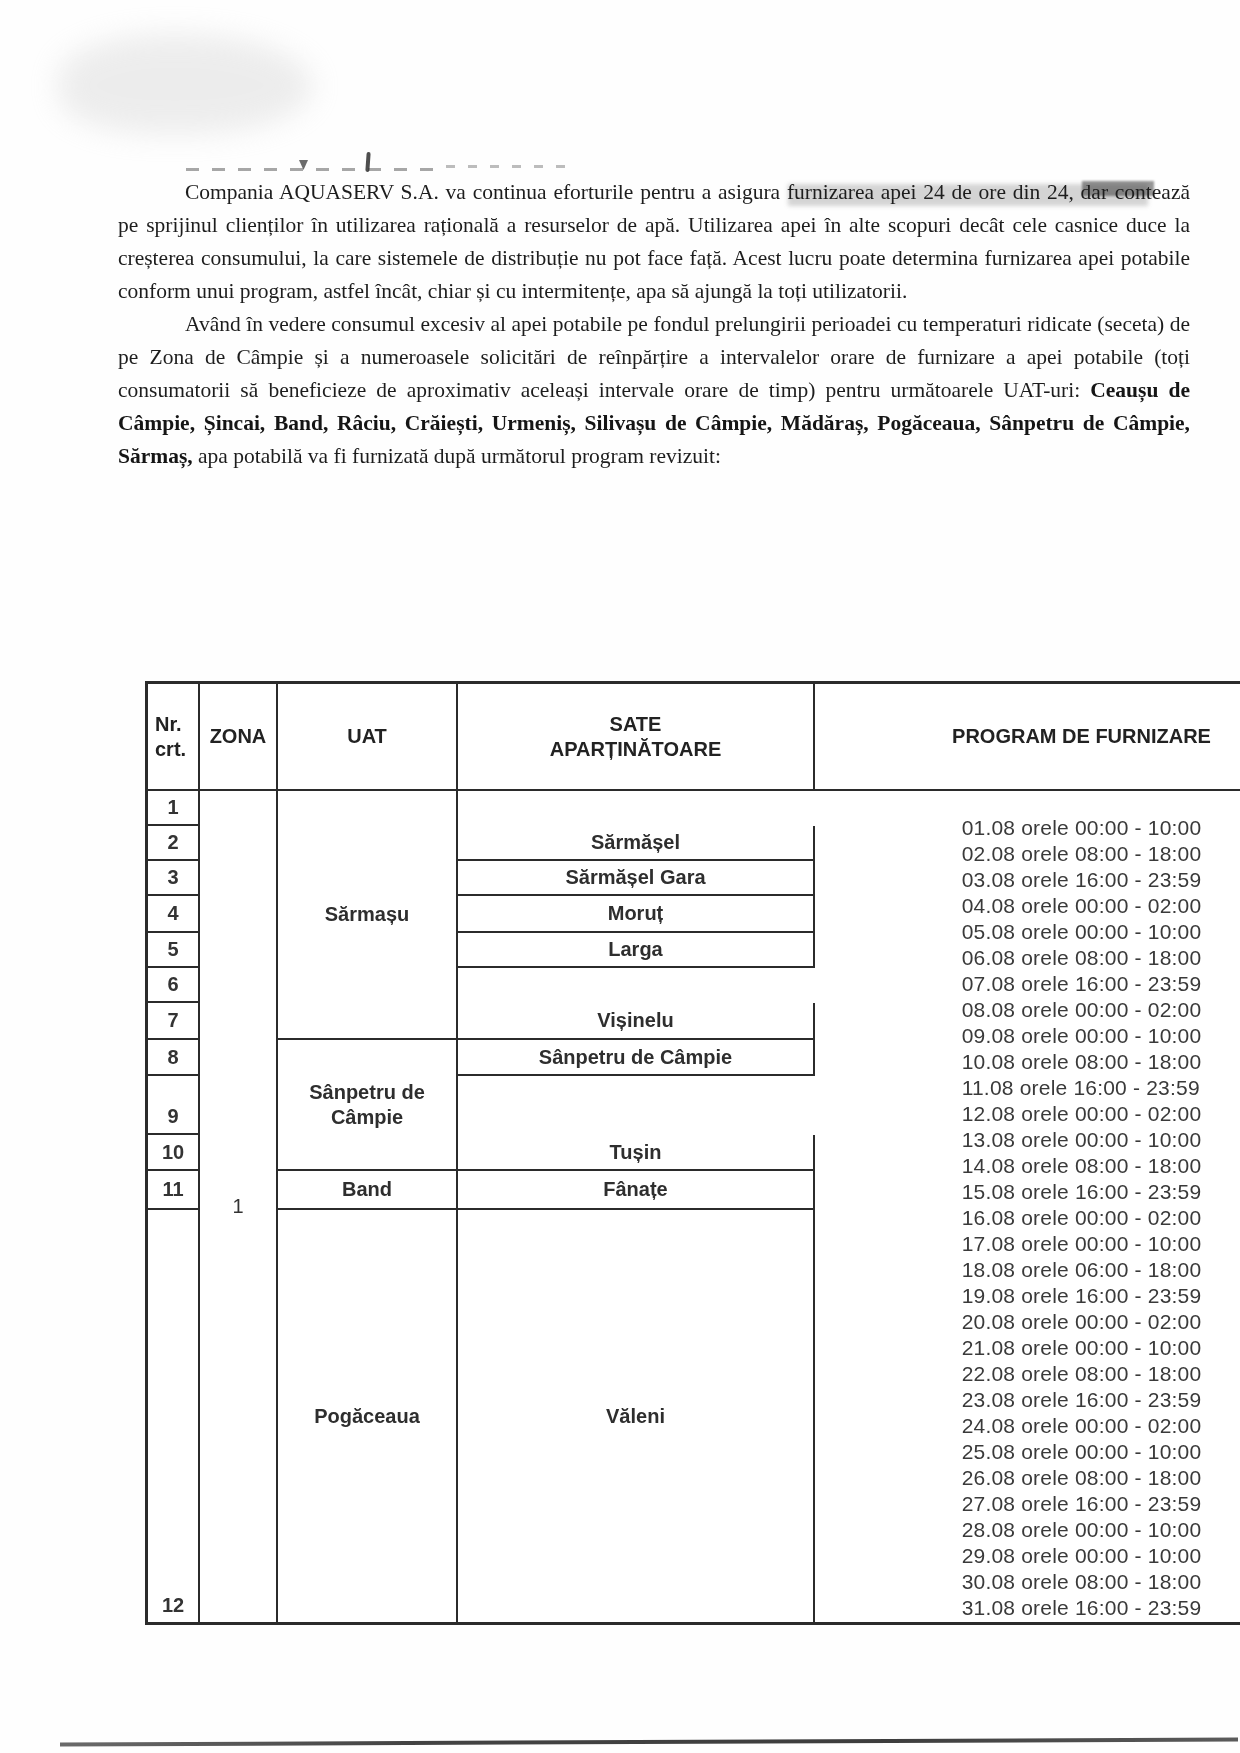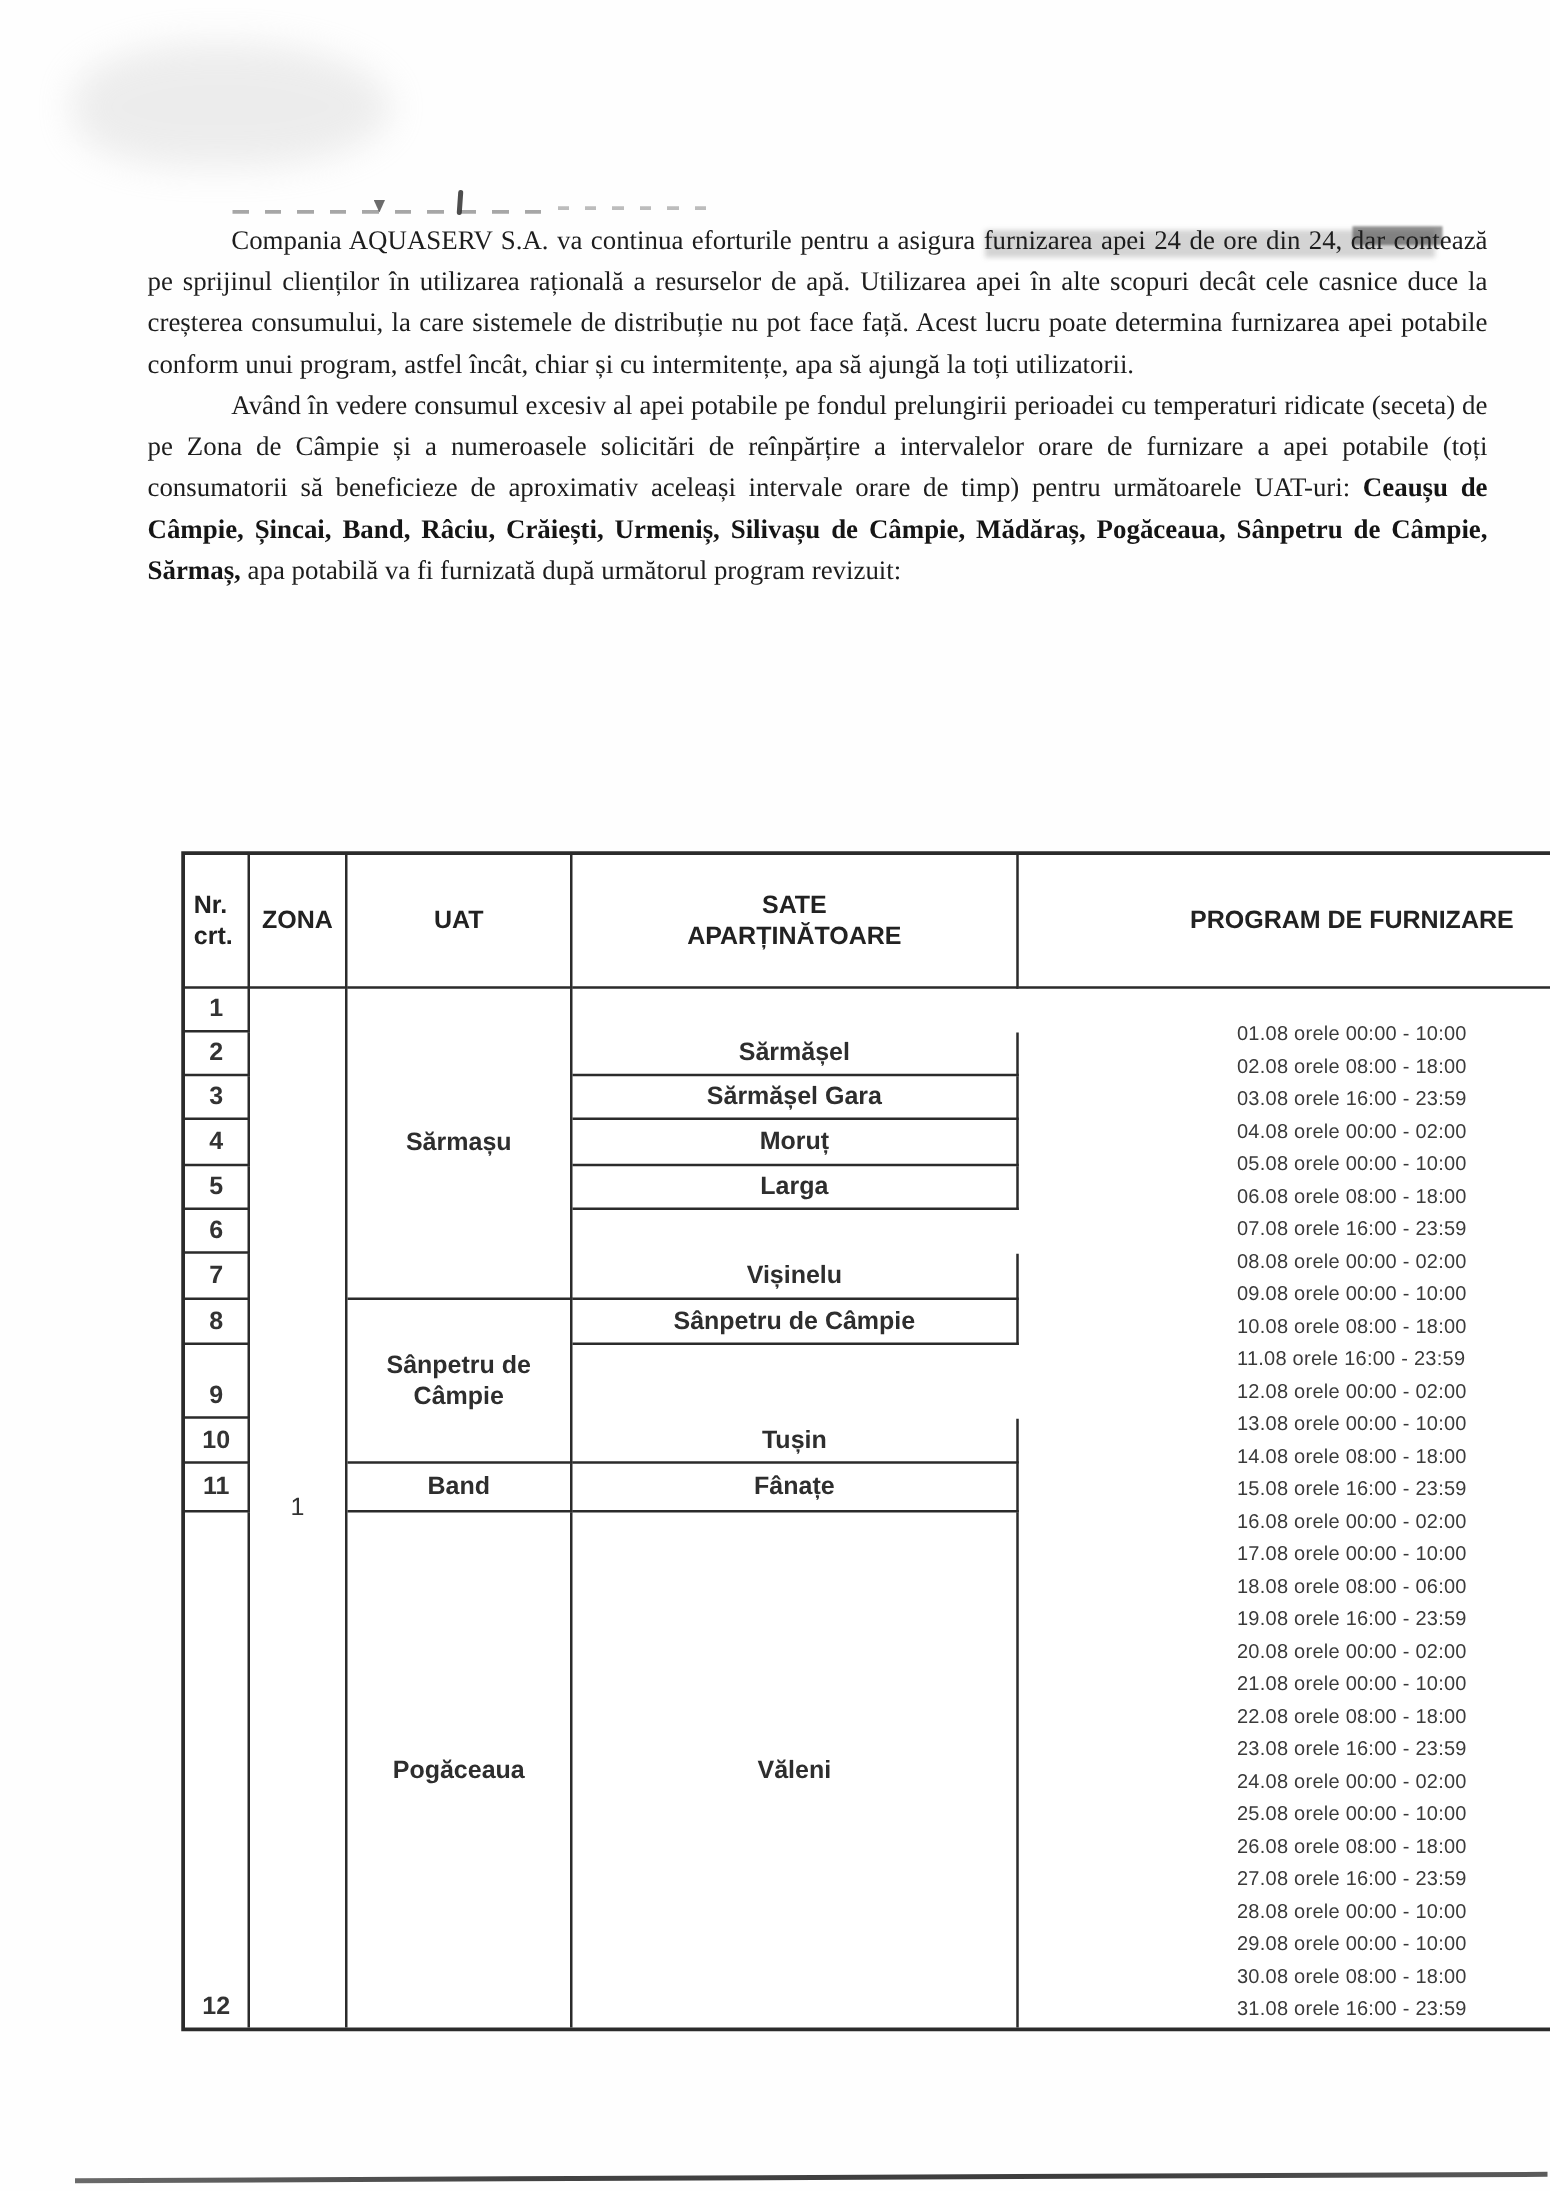--- a/index.html
+++ b/index.html
@@ -84,21 +84,21 @@
   .no-r{border-right:none;}
   .head{font-weight:bold;font-size:20px;line-height:25px;color:#222;}
   .nr-head{justify-content:flex-start;text-align:left;padding-left:7px;}
   .nr{font-weight:bold;font-size:20px;color:#333;}
   .vbot{align-items:flex-end;padding-bottom:5px;}
   .uat,.sat{font-weight:bold;font-size:20px;line-height:25px;color:#2e2e2e;}
   .wrap{max-width:205px;display:inline-block;}
   .narrow{max-width:175px;display:inline-block;}
   .zona-val{font-size:20px;font-weight:400;color:#333;}
   .prog{align-items:flex-start;padding-top:24px;}
-  .prog-lines{font-size:16px;line-height:26px;color:#3a3a3a;text-align:left;letter-spacing:.2px;}
+  .prog-lines{font-size:21px;line-height:26px;color:#3a3a3a;text-align:left;letter-spacing:.2px;}
 </style>
 </head>
 <body>
 
 <div class="page">
 
   <div class="smudge-topleft"></div>
   <div class="artifact-dashes"></div>
   <div class="artifact-dashes2"></div>
   <div class="artifact-tick1"></div>
@@ -223,21 +223,21 @@
           <div>08.08 orele 00:00 - 02:00</div>
           <div>09.08 orele 00:00 - 10:00</div>
           <div>10.08 orele 08:00 - 18:00</div>
           <div>11.08 orele 16:00 - 23:59</div>
           <div>12.08 orele 00:00 - 02:00</div>
           <div>13.08 orele 00:00 - 10:00</div>
           <div>14.08 orele 08:00 - 18:00</div>
           <div>15.08 orele 16:00 - 23:59</div>
           <div>16.08 orele 00:00 - 02:00</div>
           <div>17.08 orele 00:00 - 10:00</div>
-          <div>18.08 orele 08:00 - 06:00</div>
+          <div>18.08 orele 06:00 - 18:00</div>
           <div>19.08 orele 16:00 - 23:59</div>
           <div>20.08 orele 00:00 - 02:00</div>
           <div>21.08 orele 00:00 - 10:00</div>
           <div>22.08 orele 08:00 - 18:00</div>
           <div>23.08 orele 16:00 - 23:59</div>
           <div>24.08 orele 00:00 - 02:00</div>
           <div>25.08 orele 00:00 - 10:00</div>
           <div>26.08 orele 08:00 - 18:00</div>
           <div>27.08 orele 16:00 - 23:59</div>
           <div>28.08 orele 00:00 - 10:00</div>

